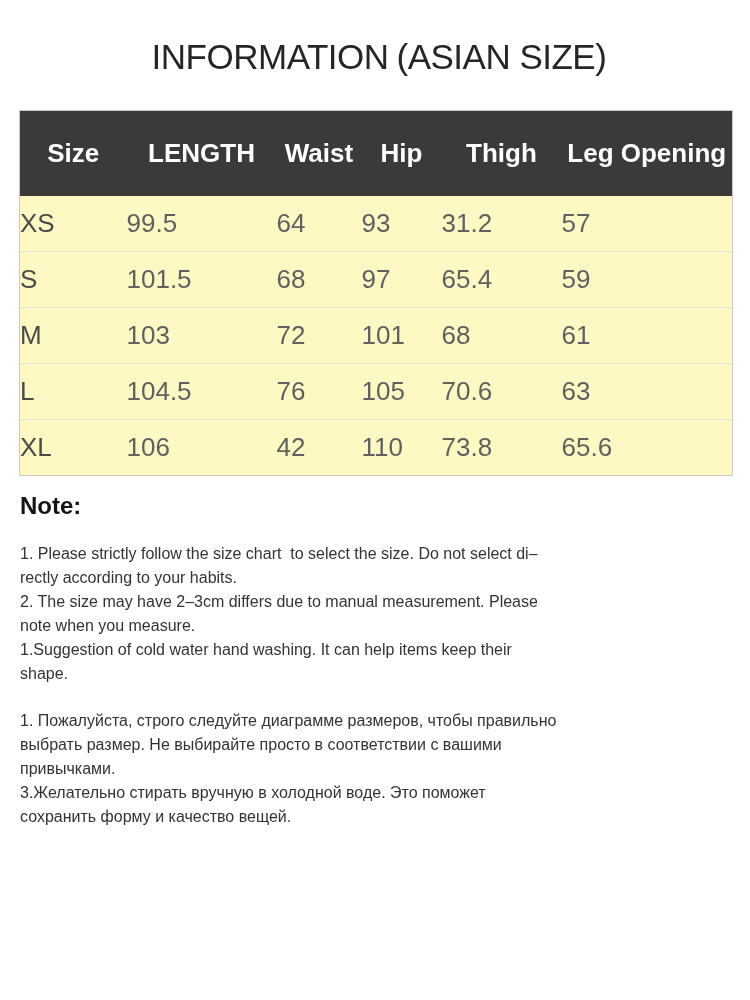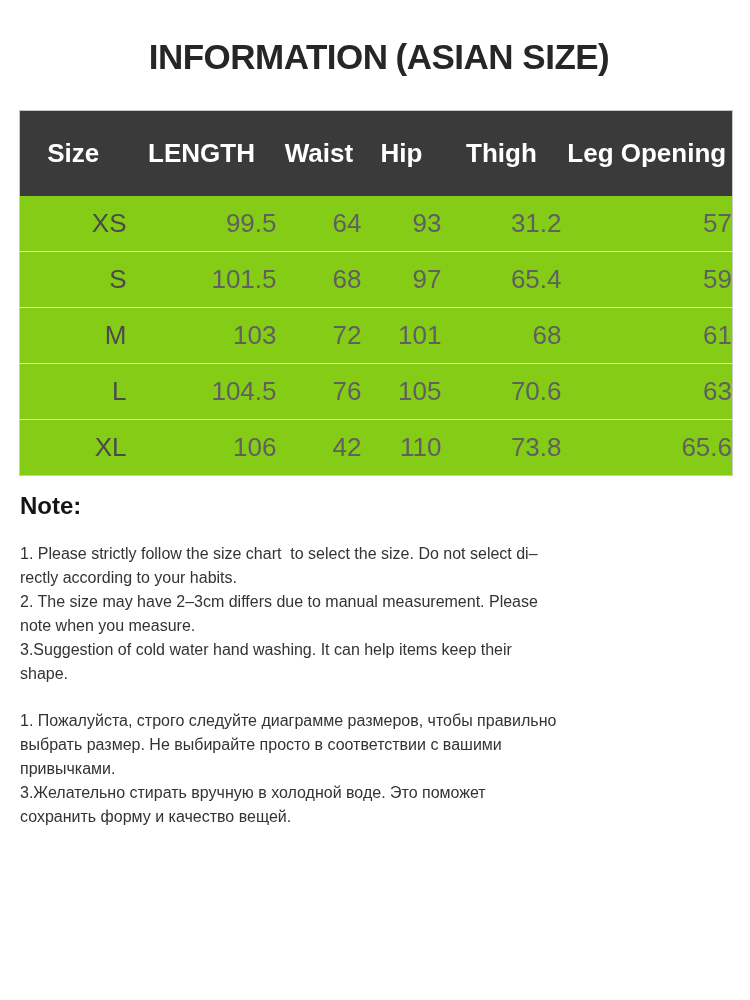--- a/index.html
+++ b/index.html
@@ -18,22 +18,22 @@
   
   .title {
     padding-top: 37px;
     text-align: center;
     font-size: 35px;
     line-height: 40px;
     color: #262626;
     letter-spacing: -0.5px;
     white-space: nowrap;
   }
-  .title .t-light { font-weight: bold; margin-left: 8px; }
-  .title .t-bold  { font-weight: bold; margin-left: 8px; margin-top: 20px; }
+  .title .t-light { font-weight: normal; margin-left: 8px; }
+  .title .t-bold  { font-weight: normal; margin-left: 8px; margin-top: 20px; }
 
   
   table.size-table {
     border-collapse: collapse;
     table-layout: fixed;
     width: 713px;
     margin: 33px 4px 0 19px;
     border: 1px solid #c8c8c8;
   }
   table.size-table thead th {
@@ -42,26 +42,26 @@
     font-size: 26px;
     font-weight: bold;
     height: 85px;
     text-align: center;
     vertical-align: middle;
     border: none;
     letter-spacing: 0;
   }
   table.size-table tbody tr { height: 56px; }
   table.size-table tbody td {
-    text-align: right;
+    text-align: left;
     vertical-align: middle;
     font-size: 26px;
     color: #606060;
     border-top: 1px solid #e2e2e2;
-    background: #84cc16;
+    background: #fef9c3;
   }
   table.size-table tbody tr:first-child td { border-top: none; }
   table.size-table tbody td.size-cell { color: #4b4b4b; }
 
   
   .notes { margin: 0 18px 0 20px; }
   .note-heading {
     margin-top: 17px;
     font-size: 24px;
     line-height: 26px;
@@ -154,21 +154,21 @@
       </tr>
     </tbody>
   </table>
 
   <div class="notes">
     <h2 class="note-heading">Note:</h2>
     <div class="para en first">1. Please strictly follow the size chart  to select the size. Do not select di–
 rectly according to your habits.</div>
     <div class="para en">2. The size may have 2–3cm differs due to manual measurement. Please
 note when you measure.</div>
-    <div class="para en">3.Suggestion of cold water hand washing. It can help items keep their
+    <div class="para en">1.Suggestion of cold water hand washing. It can help items keep their
 shape.</div>
 
     <div class="para ru first">1. Пожалуйста, строго следуйте диаграмме размеров, чтобы правильно
 выбрать размер. Не выбирайте просто в соответствии с вашими
 привычками.</div>
     <div class="para ru">3.Желательно стирать вручную в холодной воде. Это поможет
 сохранить форму и качество вещей.</div>
   </div>
 
 </div>

